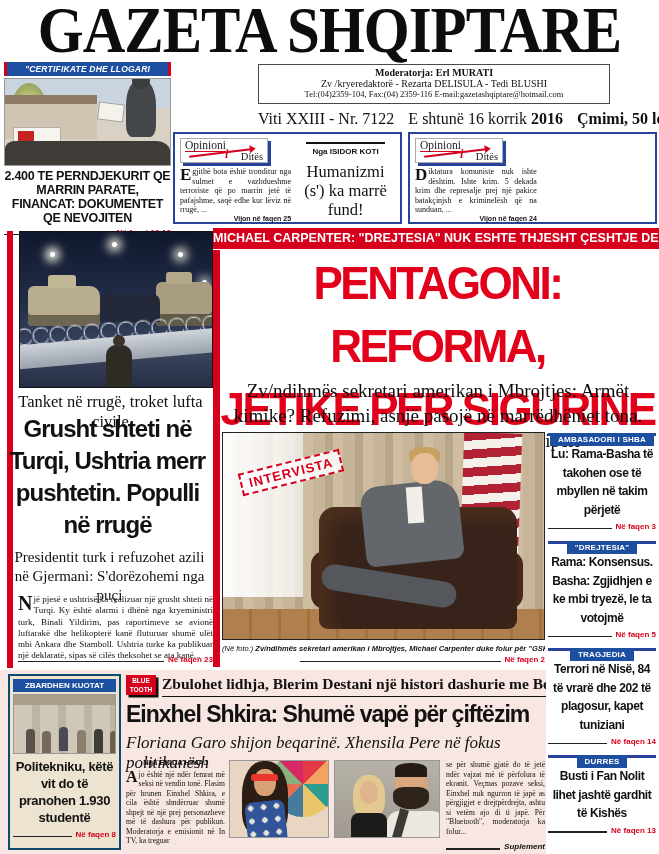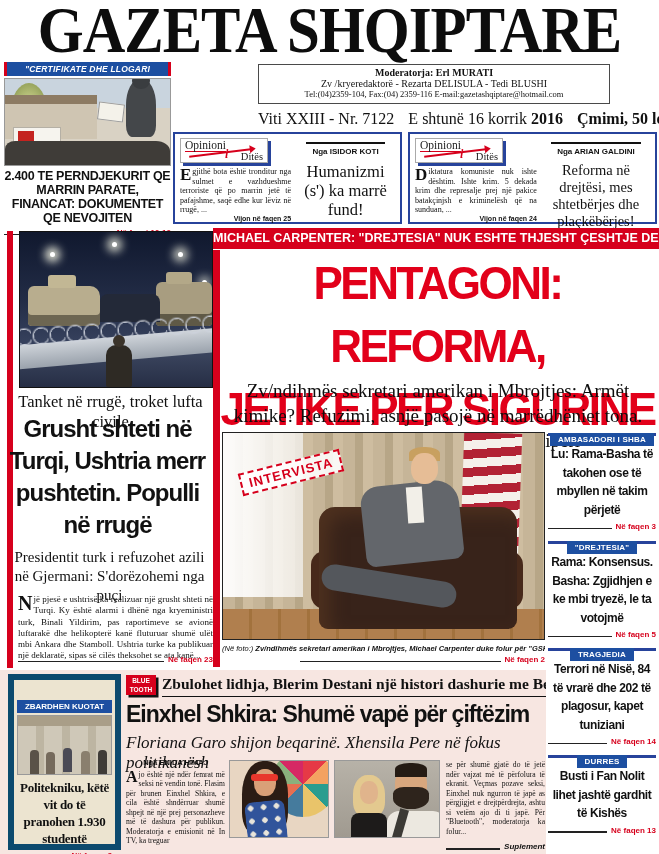--- a/index.html
+++ b/index.html
@@ -146,29 +146,29 @@
     font-family:"Liberation Sans", sans-serif; font-weight:bold; font-size:8px; line-height:13px;
     padding:0 8px; letter-spacing:0.2px; white-space:nowrap; }
   .sb-headline { margin-top:4px; text-align:center; font-family:"Liberation Sans", sans-serif;
     font-weight:900; font-size:12px; line-height:18.5px; letter-spacing:-0.4px; }
   .sb-sec .refrow { margin-top:3px; }
   .sb1 { top:428px; } .sb2 { top:536px; } .sb3 { top:643px; } .sb4 { top:750px; }
 
   
   .bottom-bg { left:0; top:670px; width:546px; height:184px; background:#f7e6e1; }
 
-  .stud { left:8px; top:674px; width:113px; height:176px; background:#ece4d0; border:6px solid #0c4a6e; padding:20px 3px; }
+  .stud { left:8px; top:674px; width:113px; height:176px; background:#ece4d0; border:2px solid #0c4a6e; padding:3px 3px; }
   .stud-header { height:13px; background:#1d4fa1; color:#fff; text-align:center;
     font-family:"Liberation Sans", sans-serif; font-weight:bold; font-size:8px; line-height:13px; }
   .stud-photo { position:relative; width:100%; height:60px; margin-top:2px; border:1px solid #999; overflow:hidden;
     background:repeating-linear-gradient(90deg,#cfc8b8 0 18px,#bdb5a2 18px 26px); }
   .st-arch { position:absolute; top:0; width:100%; height:10px; background:#a99e88; }
   .st-p { position:absolute; left:12px; bottom:0; width:9px; height:24px; background:#5a5248; border-radius:4px 4px 0 0;
     box-shadow:16px 2px 0 #756a5c, 33px -2px 0 #4a4a55, 51px 1px 0 #8a7f6e, 68px 0 0 #3f3c38, 84px 2px 0 #6b5f50; }
-  .stud-headline { margin-top:4px; text-align:center; font-family:Liberation Serif, serif;
+  .stud-headline { margin-top:4px; text-align:center; font-family:Liberation Sans, sans-serif;
     font-weight:900; font-size:13px; line-height:17px; letter-spacing:-0.3px; }
   .stud .refrow { margin-top:4px; }
 
   .bt-strip { left:126px; top:675px; width:420px; height:23px; display:flex; align-items:flex-start; gap:6px; }
   .bt-logo { width:30px; height:20px; background:#d6001c; box-shadow:2.5px 2.5px 0 #111; color:#fff;
     font-family:"Liberation Sans", sans-serif; font-weight:900; font-size:6.5px; line-height:9px;
     text-align:center; padding-top:1px; }
   .bt-headline { flex:1; font-size:15.5px; font-weight:bold; border-bottom:1.5px solid #111;
     padding-bottom:3px; white-space:nowrap; overflow:hidden; }
   .ent-headline { left:126px; top:701px; width:420px; font-family:"Liberation Sans", sans-serif;
@@ -264,24 +264,20 @@
     <div class="op-left">
       <div class="op-logo">
         <span class="main">Opinioni</span>
         <span class="op-arrow"></span>
         <span class="i">i</span>
         <span class="sub">Ditës</span>
       </div>
       <div class="op-text"><span class="dc">D</span><span>iktatura komuniste nuk ishte dështim. Ishte krim. 5 dekada krim dhe represalje prej një pakice batakçinjsh e kriminelësh që na sunduan, ...</span></div>
       <div class="op-cont">Vijon në faqen 24</div>
     </div>
-    <div class="op-right">
-      <div class="op-byline">Nga ARIAN GALDINI</div>
-      <div class="op-title">Reforma në drejtësi, mes shtetbërjes dhe plaçkëbërjes!</div>
-    </div>
   </div>
 
   <div class="abs redbar-left"></div>
   <div class="abs redbar-mid"></div>
 
   <div class="abs kicker">MICHAEL CARPENTER: "DREJTESIA" NUK ESHTE THJESHT ÇESHTJE DEMOKRACIE</div>
   <div class="abs main-headline">
     <div>PENTAGONI: REFORMA,</div>
     <div>JETIKE PER SIGURINE</div>
   </div>

